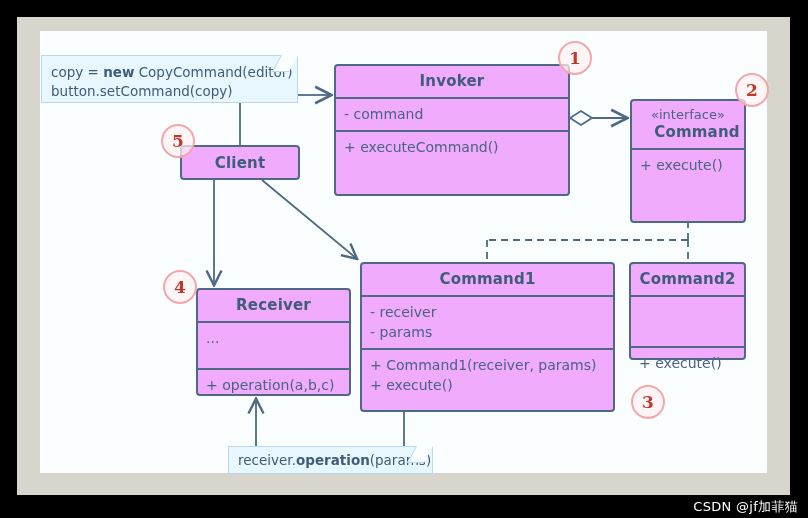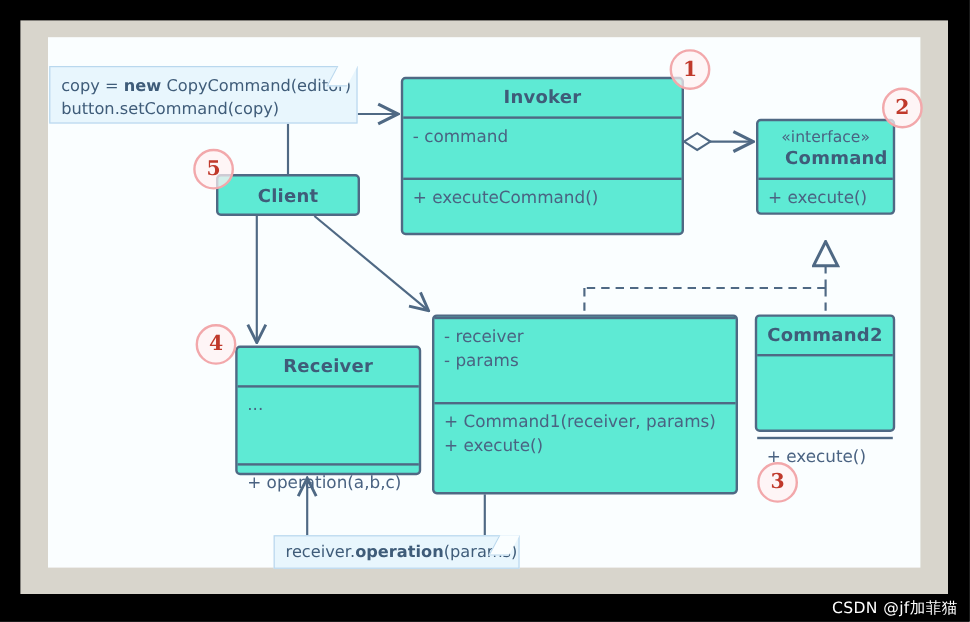--- a/index.html
+++ b/index.html
@@ -13,33 +13,33 @@
          background:#d8d5cc;}
   
   #canvas{position:absolute;left:40px;top:31px;width:727px;height:442px;
           background:#fafeff;}
 
   .svgwrap{position:absolute;left:0;top:0;width:808px;height:518px;
            pointer-events:none;}
 
   
   .cls{position:absolute;box-sizing:border-box;
-       background:#5eead4;border:2px solid #4f6984;border-radius:4px;
+       background:#f0abfc;border:2px solid #4f6984;border-radius:4px;
        color:#4a6382;}
   .cls .name{text-align:center;font-weight:bold;padding:6px 4px 7px;
              font-size:15px;letter-spacing:.2px;color:#3f5c79;}
   .cls .stereo{text-align:center;font-size:13px;padding:6px 4px 0;
                color:#4a6382;font-weight:normal;}
   .cls .name.withstereo{padding-top:1px;margin-left:18px;}
   .cls .sep{height:0;border-top:2px solid #4f6984;}
-  .cls .sect{padding:5px 8px 24px;font-size:14px;line-height:20px;}
+  .cls .sect{padding:5px 8px 6px;font-size:14px;line-height:20px;}
   .cls .sect div{white-space:nowrap;}
 
   #box-invoker{left:334px;top:64px;width:236px;height:132px;}
-  #box-command{left:630px;top:99px;width:116px;height:80px;}
+  #box-command{left:630px;top:99px;width:116px;height:124px;}
   #box-command1{left:360px;top:262px;width:255px;height:150px;}
   #box-command2{left:629px;top:262px;width:117px;height:98px;}
   #box-client{left:180px;top:145px;width:120px;height:35px;}
   #box-client .name{padding:7px 4px;}
   #box-receiver{left:196px;top:288px;width:155px;height:108px;}
 
   
   .note{position:absolute;box-sizing:border-box;background:#e8f6fd;
         border:1.5px solid #b9d8ee;color:#3f5c79;font-size:13.5px;
         line-height:19px;padding:7px 9px;white-space:nowrap;}
@@ -132,20 +132,21 @@
   <div class="cls" id="box-command">
     <div class="stereo">«interface»</div>
     <div class="name withstereo">Command</div>
     <div class="sep"></div>
     <div class="sect">
       <div>+ execute()</div>
     </div>
   </div>
 
   <div class="cls" id="box-command1">
+    <div class="name">Command1</div>
     <div class="sep"></div>
     <div class="sect">
       <div>- receiver</div>
       <div>- params</div>
     </div>
     <div class="sep"></div>
     <div class="sect">
       <div>+ Command1(receiver, params)</div>
       <div>+ execute()</div>
     </div>

